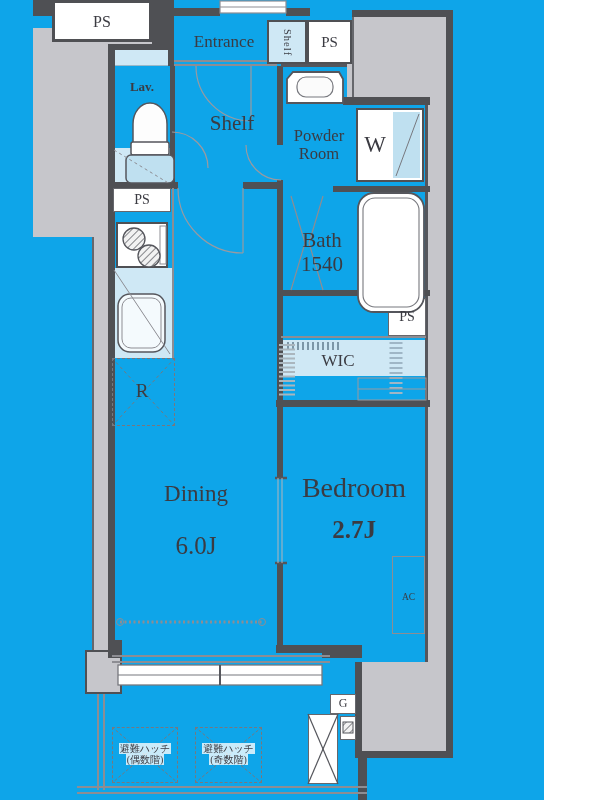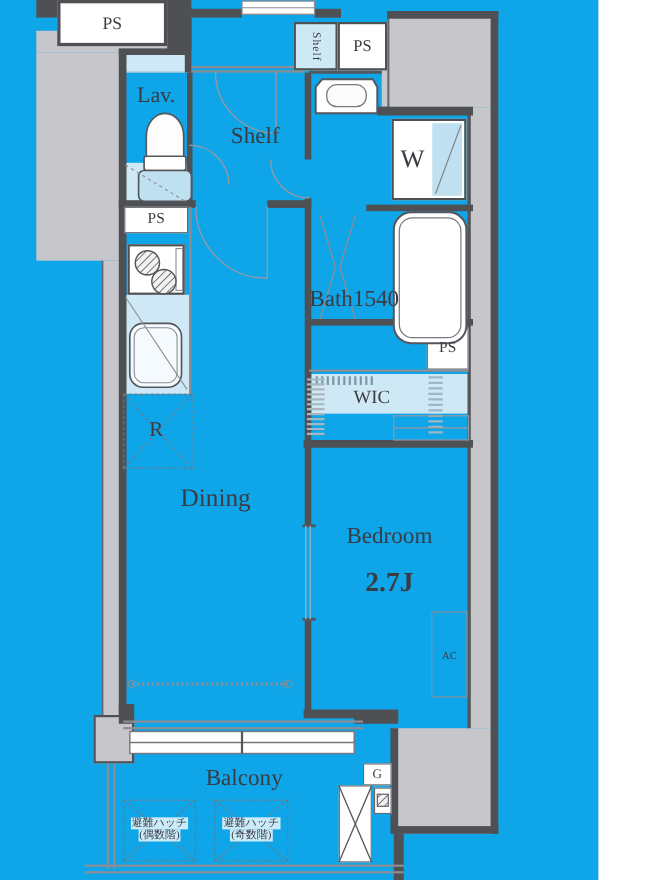--- a/index.html
+++ b/index.html
@@ -163,40 +163,45 @@
     <line x1="178" y1="727" x2="112" y2="783" stroke="#77787e" stroke-width="1" stroke-dasharray="3,2"></line>
     <line x1="195" y1="727" x2="262" y2="783" stroke="#77787e" stroke-width="1" stroke-dasharray="3,2"></line>
     <line x1="262" y1="727" x2="195" y2="783" stroke="#77787e" stroke-width="1" stroke-dasharray="3,2"></line>
 
     <line x1="308" y1="714" x2="338" y2="784" stroke="#55565c" stroke-width="1.2"></line>
     <line x1="338" y1="714" x2="308" y2="784" stroke="#55565c" stroke-width="1.2"></line>
     <rect x="343" y="722" width="10" height="11" fill="url(#hatch)" stroke="#55565c" stroke-width="1"></rect>
   </svg>
 
   <div class="abs label" style="left:62px;top:8px;width:80px;height:28px;font-size:16px;">PS</div>
+  <div class="abs label" style="left:176px;top:30px;width:96px;height:24px;font-size:17px;">Entrance</div>
   <div class="abs label vtext" style="left:276px;top:24px;width:22px;height:38px;font-size:10.5px;">Shelf</div>
   <div class="abs label" style="left:309px;top:30px;width:41px;height:24px;font-size:15px;">PS</div>
-  <div class="abs label" style="left:114px;top:74px;width:56px;height:26px;font-size:20px;">Lav.</div>
+  <div class="abs label" style="left:114px;top:74px;width:56px;height:26px;font-size:13px;font-weight:bold;">Lav.</div>
   <div class="abs label" style="left:202px;top:110px;width:60px;height:28px;font-size:21px;">Shelf</div>
+  <div class="abs label" style="left:286px;top:120px;width:66px;height:50px;font-size:16.5px;flex-direction:column;">
+    <span>Powder</span>
+    <span>Room</span>
+  </div>
   <div class="abs label" style="left:358px;top:128px;width:34px;height:34px;font-size:23px;">W</div>
-  <div class="abs label" style="left:288px;top:222px;width:68px;height:62px;font-size:21px;align-items:flex-end;">
+  <div class="abs label" style="left:288px;top:222px;width:68px;height:62px;font-size:21px;flex-direction:column;">
     <span>Bath</span>
     <span>1540</span>
   </div>
   <div class="abs label" style="left:114px;top:189px;width:56px;height:22px;font-size:14px;">PS</div>
   <div class="abs label" style="left:389px;top:304px;width:36px;height:26px;font-size:14px;">PS</div>
   <div class="abs label" style="left:306px;top:348px;width:64px;height:26px;font-size:17px;">WIC</div>
   <div class="abs label" style="left:122px;top:378px;width:40px;height:26px;font-size:19px;">R</div>
-  <div class="abs label" style="left:136px;top:416px;width:120px;height:74px;font-size:23px;flex-direction:column;line-height:1.35;">
+  <div class="abs label" style="left:136px;top:457px;width:120px;height:74px;font-size:23px;flex-direction:column;line-height:1.35;">
     <span>Dining</span>
   </div>
-  <div class="abs label" style="left:302px;top:474px;width:104px;height:28px;font-size:21px;">Bedroom</div>
+  <div class="abs label" style="left:156px;top:530px;width:80px;height:32px;font-size:25px;">6.0J</div>
+  <div class="abs label" style="left:302px;top:474px;width:104px;height:28px;font-size:28px;">Bedroom</div>
   <div class="abs label" style="left:314px;top:514px;width:80px;height:32px;font-size:25px;font-weight:bold;">2.7J</div>
   <div class="abs label" style="left:393px;top:590px;width:31px;height:14px;font-size:9.5px;">AC</div>
-  <div class="abs label" style="left:172px;top:694px;width:100px;height:28px;font-size:21px;">Balcony</div>
   <div class="abs label" style="left:110px;top:732px;width:70px;height:44px;font-size:10px;flex-direction:column;">
     <span class="halo">避難ハッチ</span>
     <span class="halo">(偶数階)</span>
   </div>
   <div class="abs label" style="left:193px;top:732px;width:71px;height:44px;font-size:10px;flex-direction:column;">
     <span class="halo">避難ハッチ</span>
     <span class="halo">(奇数階)</span>
   </div>
   <div class="abs label" style="left:331px;top:695px;width:24px;height:18px;font-size:12px;">G</div>
 

